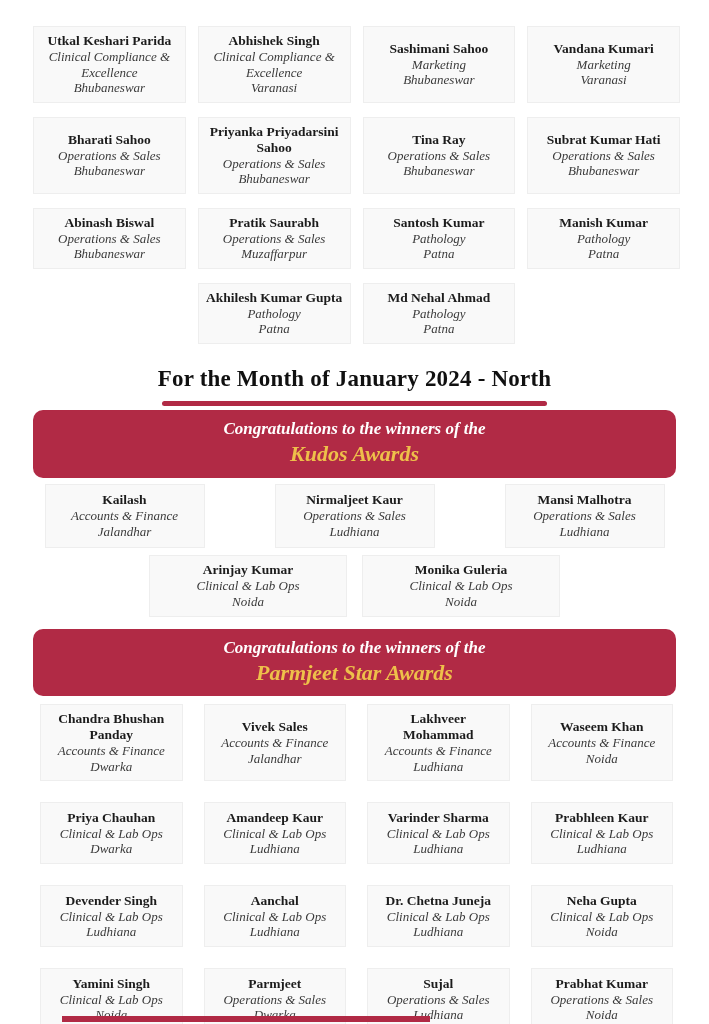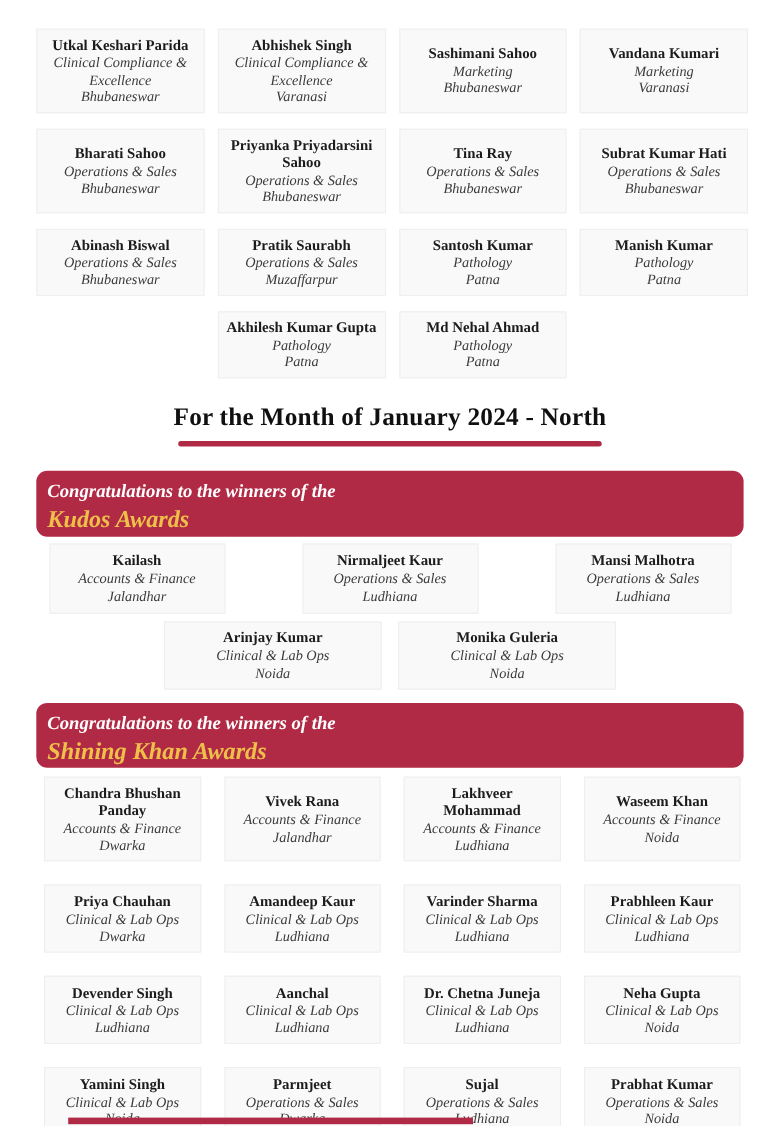--- a/index.html
+++ b/index.html
@@ -23,22 +23,22 @@
   .top-grid {
     display:grid; grid-template-columns:repeat(4,1fr);
     column-gap:12px; row-gap:14px;
     padding:26px 29px 0 33px;
   }
 
   .heading { text-align:center; font-size:23px; font-weight:bold; color:#101010; margin-top:22px; letter-spacing:0.2px; }
   .heading-rule { width:385px; height:5px; border-radius:3px; background:var(--accent,#b12a45); margin:9px auto 0; }
 
   .banner {
-    margin:22px 33px 0; border-radius:10px; text-align:left;
-    background:var(--accent,#b12a45); padding:8px 10px 2px;
+    margin:4px 33px 0; border-radius:10px; text-align:center;
+    background:var(--accent,#b12a45); padding:8px 10px 10px;
   }
   .banner.second { margin-top:12px; }
   .banner-line1 { color:#ffffff; font-weight:bold; font-style:italic; font-size:17px; line-height:1.3; }
   .banner-line2 { color:var(--gold,#eec04a); font-weight:bold; font-style:italic; font-size:22px; line-height:1.25; }
 
   .kudos-row-1 { display:flex; justify-content:center; gap:70px; margin-top:6px; }
   .kudos-row-1 .card { width:160px; min-height:64px; }
   .kudos-row-2 { display:flex; justify-content:center; gap:15px; margin-top:7px; }
   .kudos-row-2 .card { width:198px; min-height:62px; }
 
@@ -168,31 +168,31 @@
       </div>
       <div class="card">
         <div class="card-name">Monika Guleria</div>
         <div class="card-sub">Clinical &amp; Lab Ops</div>
         <div class="card-sub">Noida</div>
       </div>
     </div>
 
   <div class="banner second">
     <div class="banner-line1">Congratulations to the winners of the</div>
-    <div class="banner-line2">Shining Khan Awards</div>
+    <div class="banner-line2">Parmjeet Star Awards</div>
   </div>
 
   <div class="bottom-grid" id="shining-grid">
       <div class="card">
         <div class="card-name">Chandra Bhushan Panday</div>
         <div class="card-sub">Accounts &amp; Finance</div>
         <div class="card-sub">Dwarka</div>
       </div>
       <div class="card">
-        <div class="card-name">Vivek Rana</div>
+        <div class="card-name">Vivek Sales</div>
         <div class="card-sub">Accounts &amp; Finance</div>
         <div class="card-sub">Jalandhar</div>
       </div>
       <div class="card">
         <div class="card-name">Lakhveer Mohammad</div>
         <div class="card-sub">Accounts &amp; Finance</div>
         <div class="card-sub">Ludhiana</div>
       </div>
       <div class="card">
         <div class="card-name">Waseem Khan</div>

